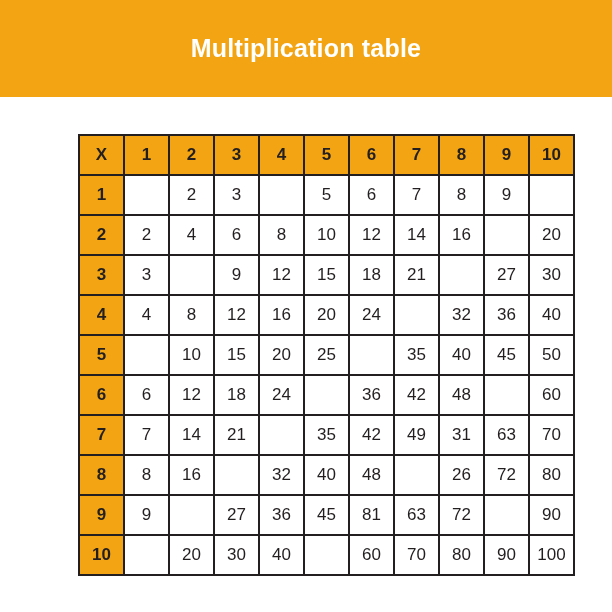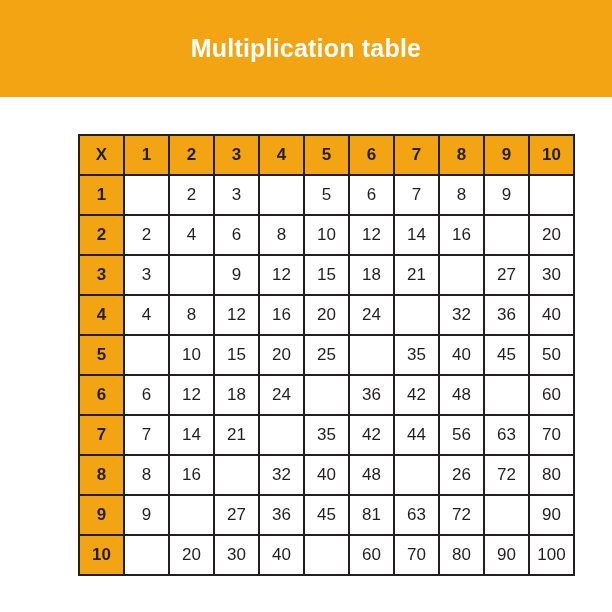--- a/index.html
+++ b/index.html
@@ -180,22 +180,22 @@
         </tr>
 
         <tr>
           <td class="head">7</td>
           <td>7</td>
           <td>14</td>
           <td>21</td>
           <td></td>
           <td>35</td>
           <td>42</td>
-          <td>44</td>
-          <td>56</td>
+          <td>49</td>
+          <td>31</td>
           <td>63</td>
           <td>70</td>
         </tr>
 
         <tr>
           <td class="head">8</td>
           <td>8</td>
           <td>16</td>
           <td></td>
           <td>32</td>

